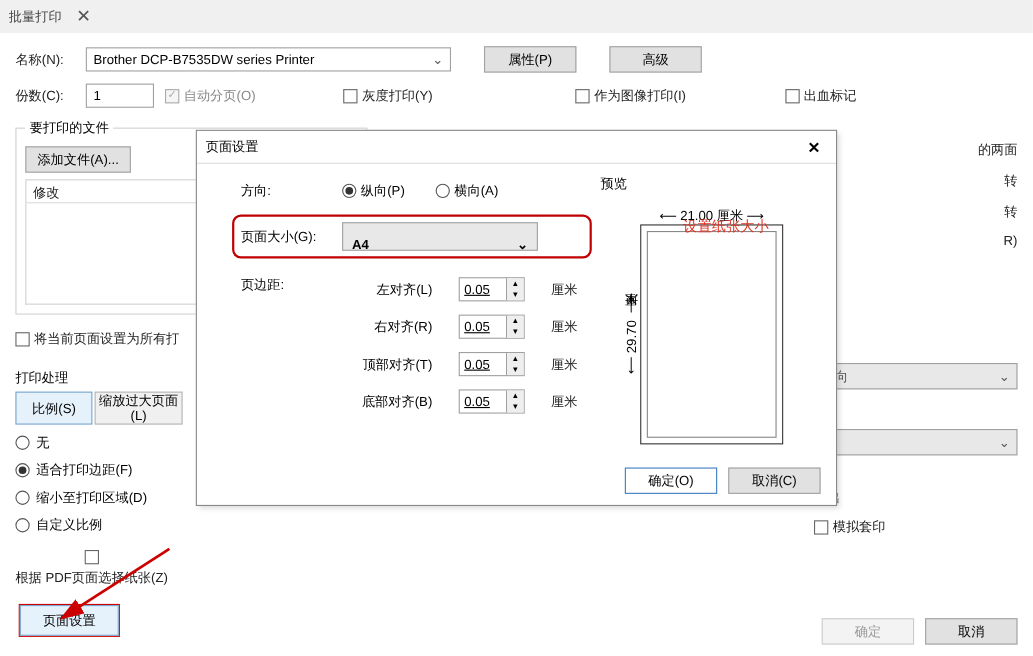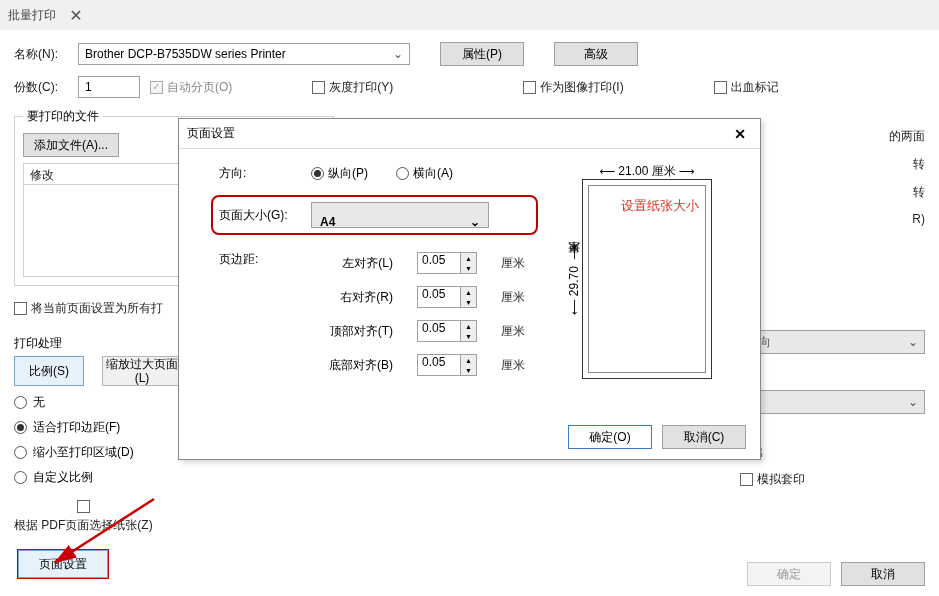--- a/index.html
+++ b/index.html
@@ -31,21 +31,21 @@
 fieldset { border: 1px solid #d0d0d0; padding: 8px; position: relative; }
 fieldset > legend { padding: 0 4px; color: #000; }
 
 .files-area { margin-top: 6px; }
 .add-file-btn { border: 1px solid #a0a0a0; background: #e1e1e1; height: 24px; padding: 0 10px; display: inline-flex; align-items: center; margin-bottom: 6px; }
 .list-head { border: 1px solid #d0d0d0; height: 22px; display: flex; }
 .list-head > div { border-right: 1px solid #d0d0d0; padding: 3px 6px; color: #222; }
 .list-body { border: 1px solid #d0d0d0; border-top: none; height: 92px; background: #fff; }
 
 .bottom-ctl { position: absolute; left: 14px; top: 300px; width: 300px; }
-.proc-tabs { display: flex; gap: 18px; }
+.proc-tabs { display: flex; gap: 2px; }
 .proc-tabs .tab { border: 1px solid #7aa5cc; background: #e5f1fb; height: 30px; width: 70px; display: flex; align-items: center; justify-content: center; text-align: center; line-height: 1.2; }
 .proc-tabs .tab.inactive { background: #f0f0f0; border-color: #b5b5b5; width: 80px; }
 
 .radio-line, .check-line { display: flex; align-items: center; gap: 6px; margin: 8px 0; }
 .radio-line .rd, .radio-line .rd-on { width: 13px; height: 13px; border: 1px solid #555; border-radius: 50%; display: inline-flex; align-items: center; justify-content: center; }
 .radio-line .rd-on::after { content: ""; width: 7px; height: 7px; background: #333; border-radius: 50%; }
 
 .right-partial { position: absolute; right: 14px; top: 120px; width: 185px; }
 .right-partial .item { margin: 8px 0; color: #222; height: 20px; }
 .right-sel { border: 1px solid #a0a0a0; background: #e8e8e8; height: 24px; display: flex; align-items: center; justify-content: flex-end; padding: 0 6px; color: #555; }
@@ -59,21 +59,21 @@
 
 .modal { position: absolute; left: 178px; top: 118px; width: 583px; height: 342px; background: #fff; border: 1px solid #888; box-shadow: 3px 3px 5px rgba(0,0,0,0.15); }
 .modal .m-title { height: 30px; border-bottom: 1px solid #ddd; display: flex; align-items: center; justify-content: space-between; padding: 0 8px; }
 .modal .m-title .x { width: 24px; text-align: center; font-size: 14px; font-weight: bold; }
 .modal .m-body { display: flex; padding: 10px 14px 10px 40px; gap: 8px; position: relative; }
 .form-side { flex: 1; }
 .form-row { display: flex; align-items: center; gap: 12px; height: 28px; margin-bottom: 8px; }
 .form-row .flbl { width: 80px; }
 .red-box { border: 2px solid #c00000; border-radius: 8px; padding: 4px 6px; margin: 4px 0 10px -8px; }
 .size-sel { border: 1px solid #a0a0a0; background: #e8e8e8; height: 24px; width: 178px; display: flex; justify-content: space-between; padding: 12px 8px; font-weight: bold; }
-.spin { border: 1px solid #a0a0a0; width: 60px; height: 22px; display: flex; padding: 0 4px; position: relative; }
+.spin { border: 1px solid #a0a0a0; width: 60px; height: 22px; display: flex; align-items: center; padding: 0 4px; position: relative; text-decoration: underline; }
 .spin .sp-btns { position: absolute; right: 0; top: 0; bottom: 0; width: 16px; border-left: 1px solid #a0a0a0; display: flex; flex-direction: column; }
 .spin .sp-btns > div { flex: 1; display: flex; align-items: center; justify-content: center; font-size: 7px; background: #eee; }
 .radio-inline { display: inline-flex; align-items: center; gap: 4px; margin-right: 16px; }
 .radio-inline .rd, .radio-inline .rd-on { width: 13px; height: 13px; border: 1px solid #555; border-radius: 50%; display: inline-flex; align-items: center; justify-content: center; }
 .radio-inline .rd-on::after { content:""; width: 7px; height: 7px; background: #333; border-radius:50%; }
 
 .margin-row { display: flex; align-items: center; gap: 24px; height: 28px; margin-bottom: 6px; margin-left: 94px; }
 .margin-row .mlbl { width: 80px; text-align: right; }
 .margin-row .unit { color: #222; }
 
@@ -271,20 +271,21 @@
               <span>0.05</span>
               <span class="sp-btns">
                 <div>▲</div>
                 <div>▼</div>
               </span>
             </div>
           <span class="unit">厘米</span>
         </div>
       </div>
       <div class="preview-side">
+        <div class="ptitle">预览</div>
         <div class="preview-box">
           <div class="dim-top">⟵ <span>21.00 厘米</span> ⟶</div>
           <div class="dim-left">⟵ <span>29.70 厘米</span> ⟶</div>
           <div class="page-rect"></div>
           <div class="page-pad"></div>
         </div>
       </div>
       <span class="red-note">设置纸张大小</span>
     </div>
     <div class="btn-row">

